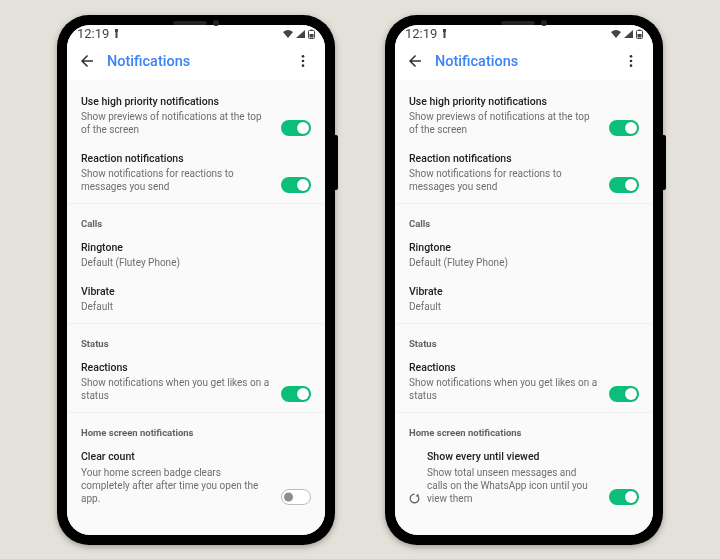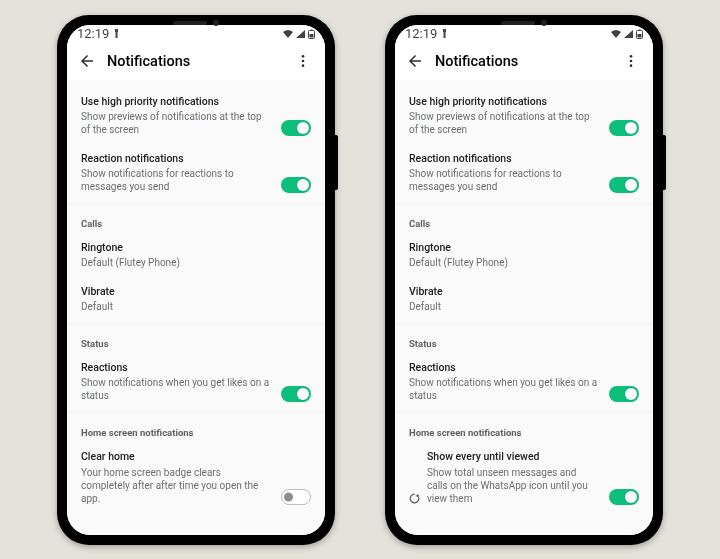--- a/index.html
+++ b/index.html
@@ -72,21 +72,21 @@
   }
   .back-btn, .more-btn {
     width: 28px; height: 28px;
     display:flex; align-items:center; justify-content:center;
     border-radius: 50%;
   }
   .appbar-title {
     flex: 1;
     font-size: 14.5px;
     font-weight: 500;
-    color: #000000;
+    color: #3b82f6;
     padding-left: 6px;
   }
   .content {
     flex: 1;
     overflow: hidden;
     background: #fafafa;
   }
   .row {
     padding: 8px 14px 8px 14px;
     display: flex;
@@ -223,21 +223,21 @@
         </div>
         <div class="switch on">
             <div class="knob"></div>
           </div>
       </div>
 
       <div class="divider"></div>
       <div class="section-hdr">Home screen notifications</div>
       <div class="row">
         <div class="txt">
-          <div class="ttl">Clear home</div>
+          <div class="ttl">Clear count</div>
           <div class="sub">Your home screen badge clears completely after after time you open the app.</div>
         </div>
         <div class="switch off">
             <div class="knob"></div>
           </div>
       </div>
     </div>
   </div>
 </div>
 

